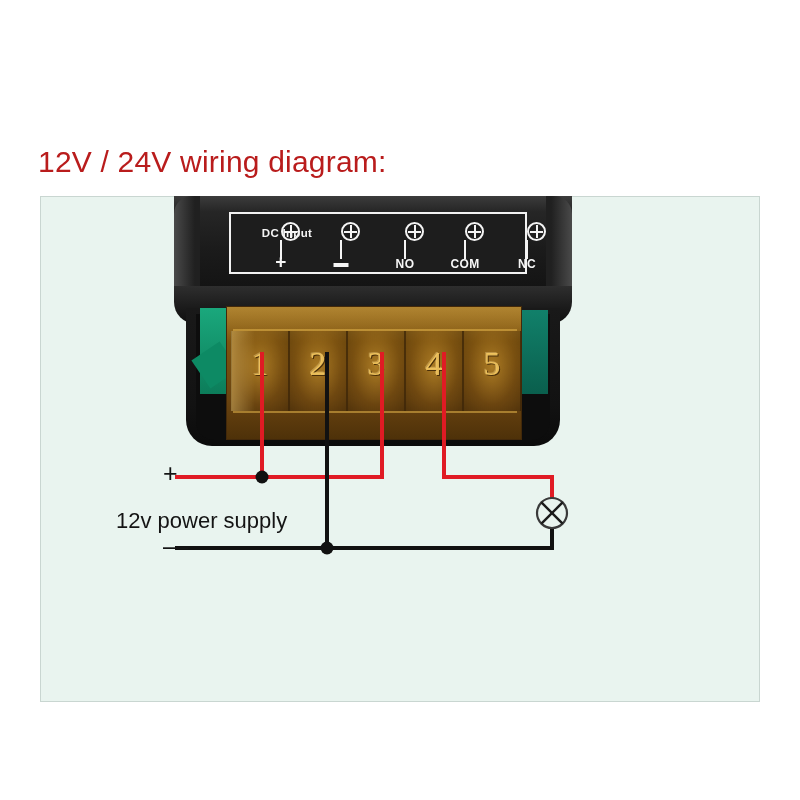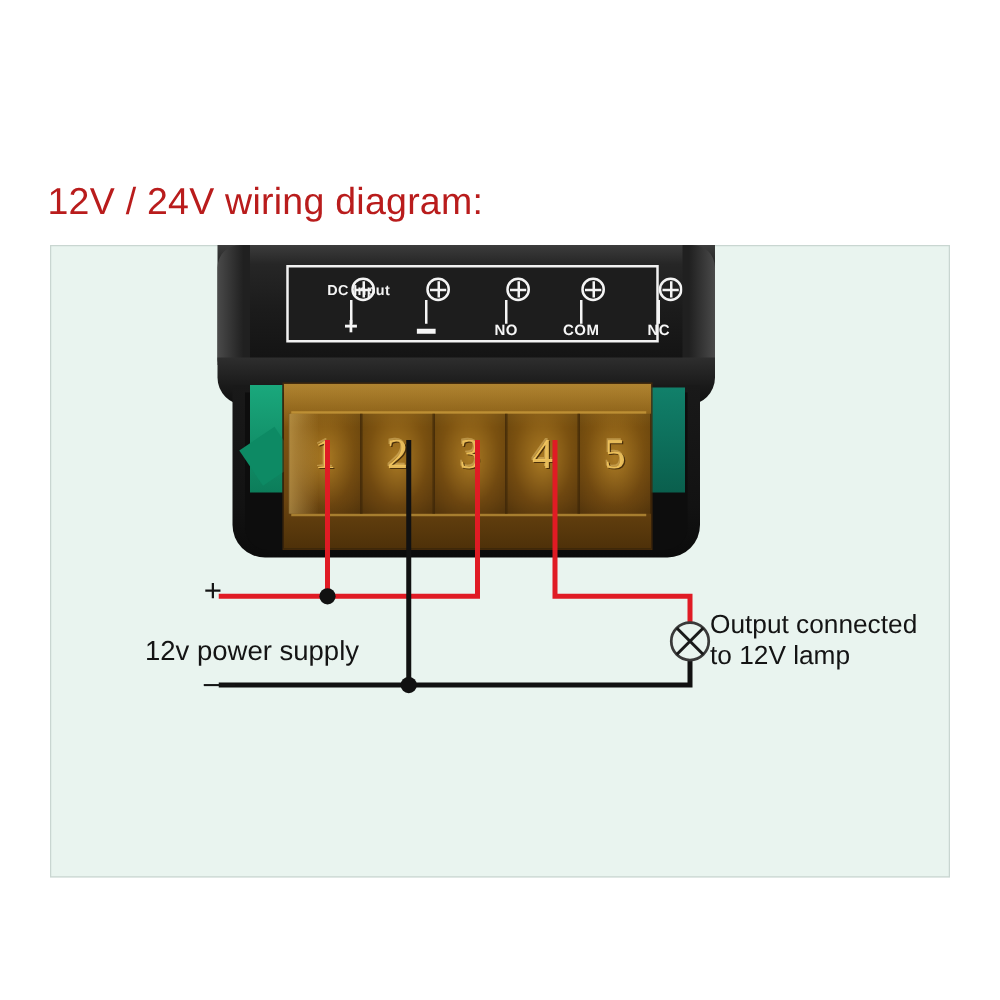--- a/index.html
+++ b/index.html
@@ -379,16 +379,14 @@
       <line x1="562.6" y1="502.4" x2="541.4" y2="523.6" stroke="#1a1a1a" stroke-width="2.4"></line>
     </g>
   </svg>
 
   <div class="wire-label" id="sign-plus">+</div>
 
   <div class="wire-label" id="sign-minus">—</div>
 
   <div class="wire-label" id="label-power-supply">12v power supply</div>
 
-  <div class="wire-label" id="label-output">Output connected
-to 12V lamp</div>
 
 </div>
 
 </body></html>

